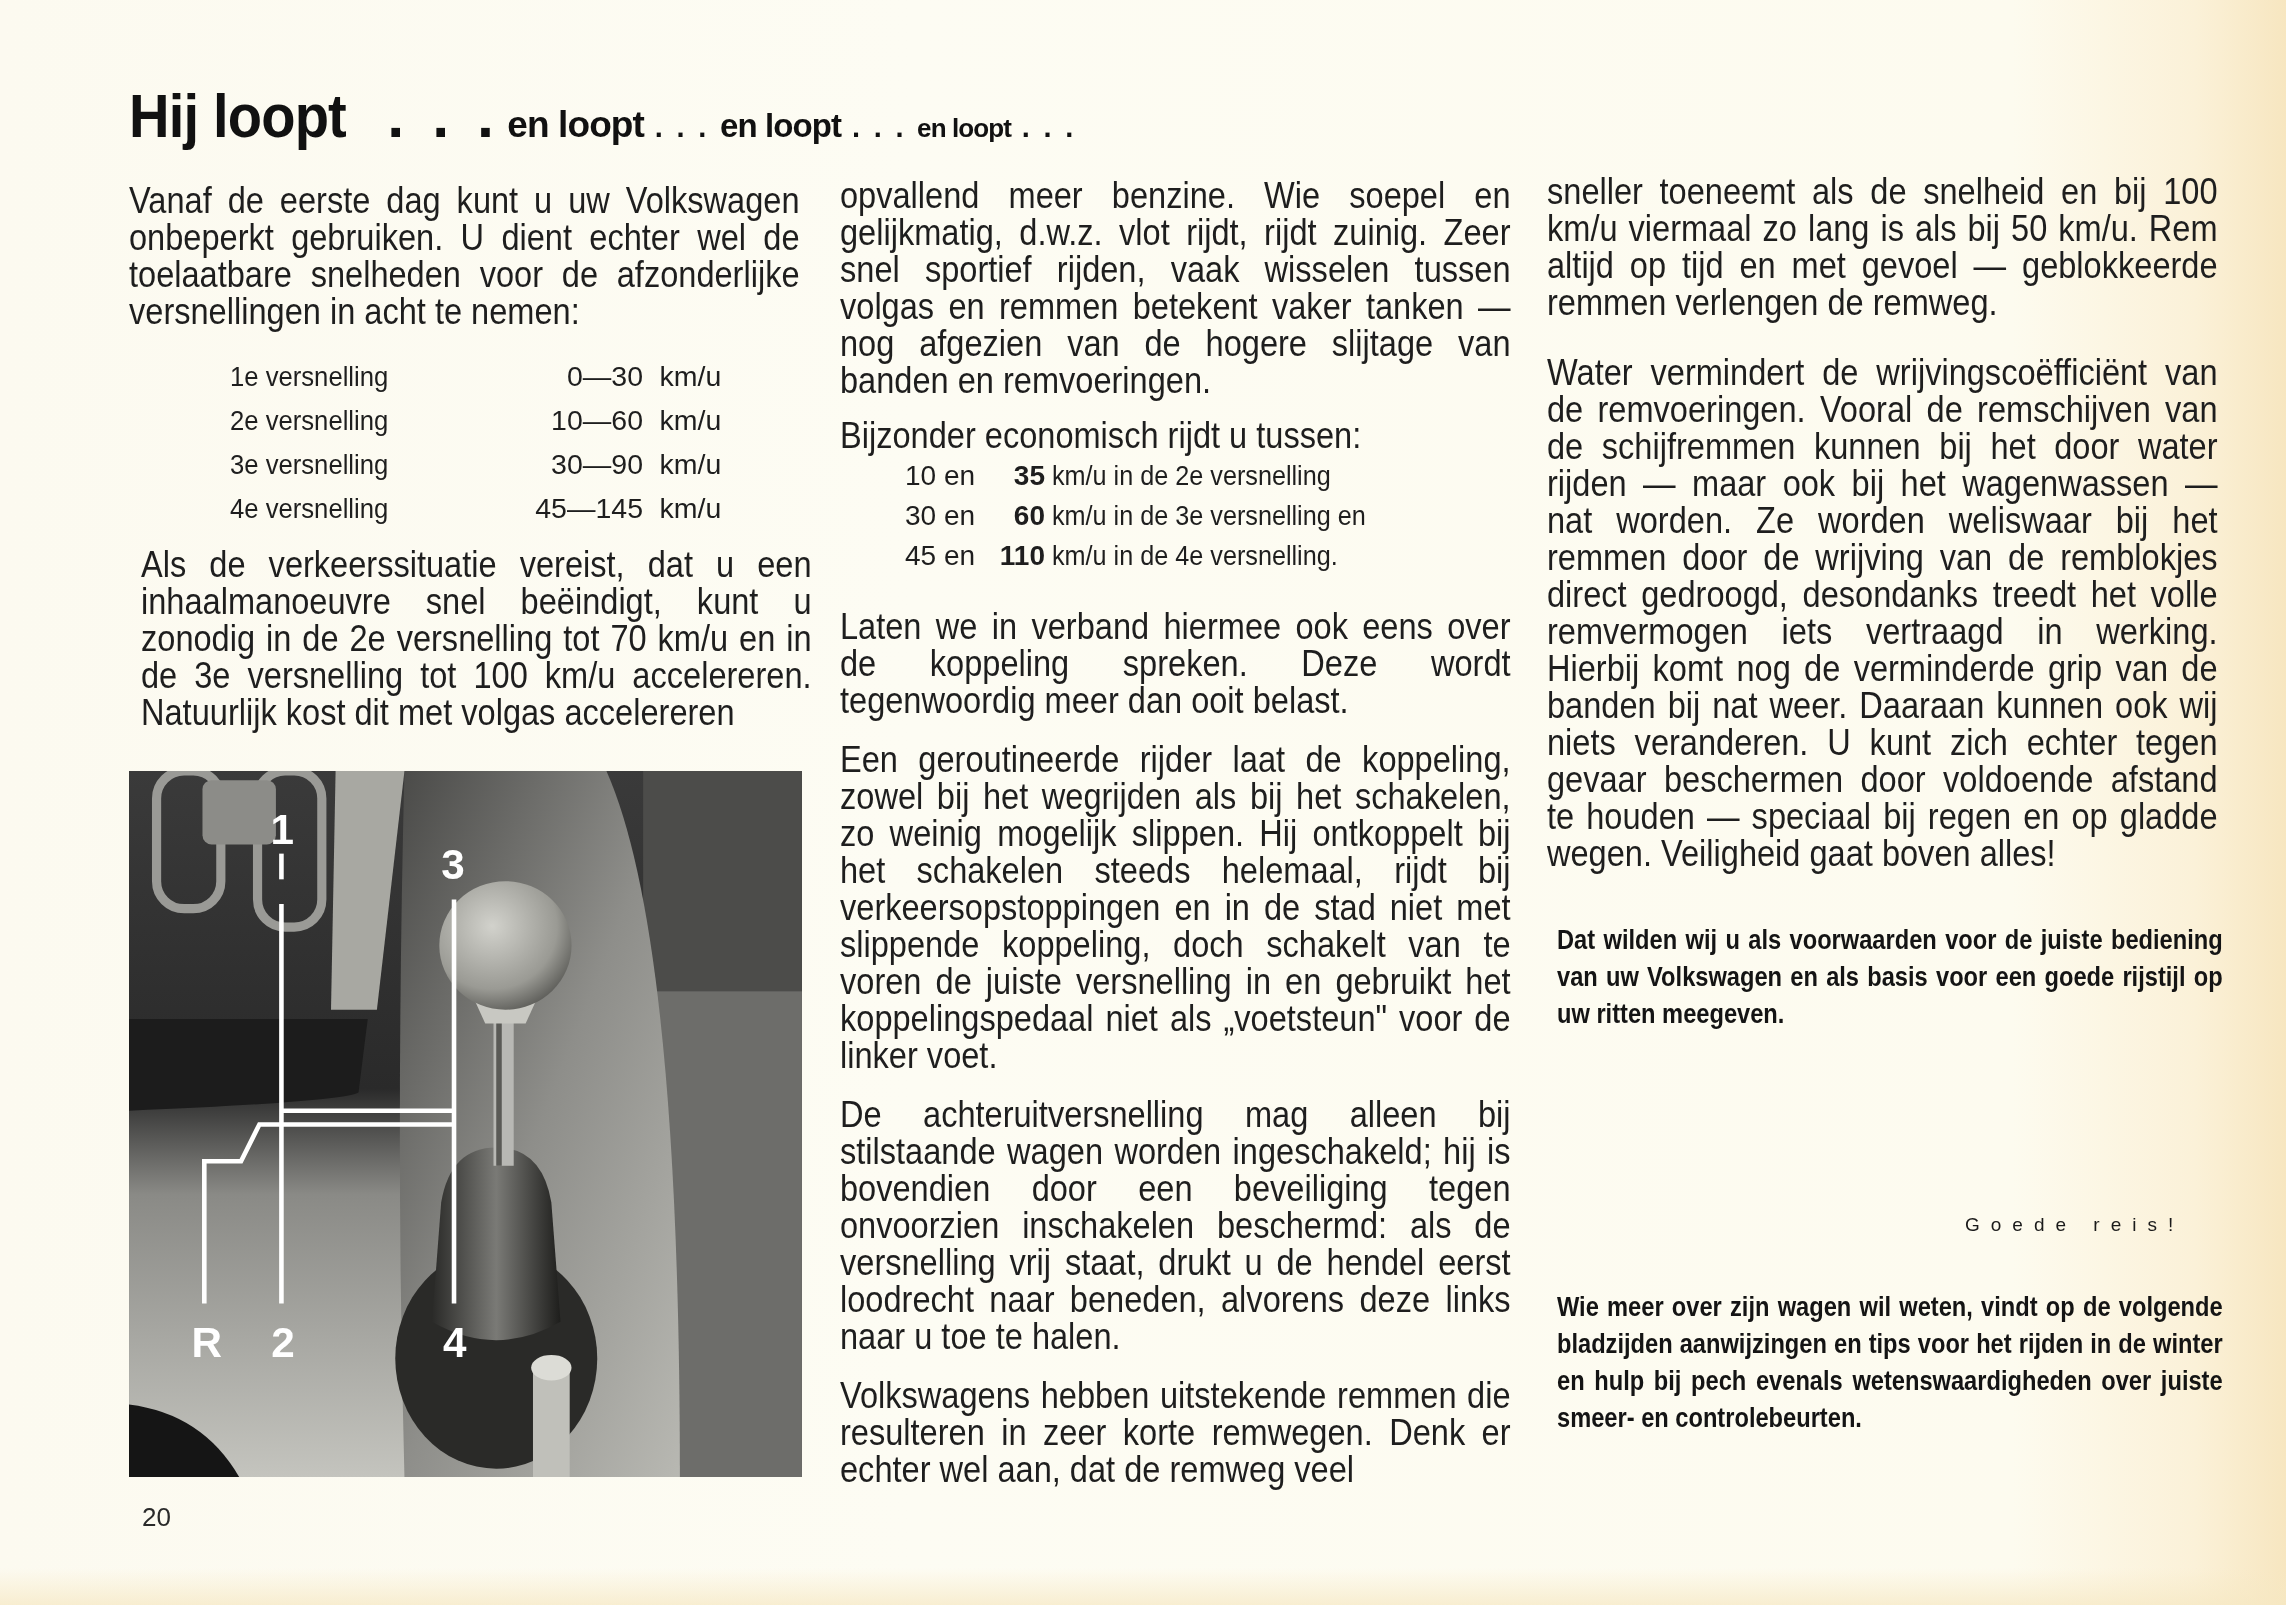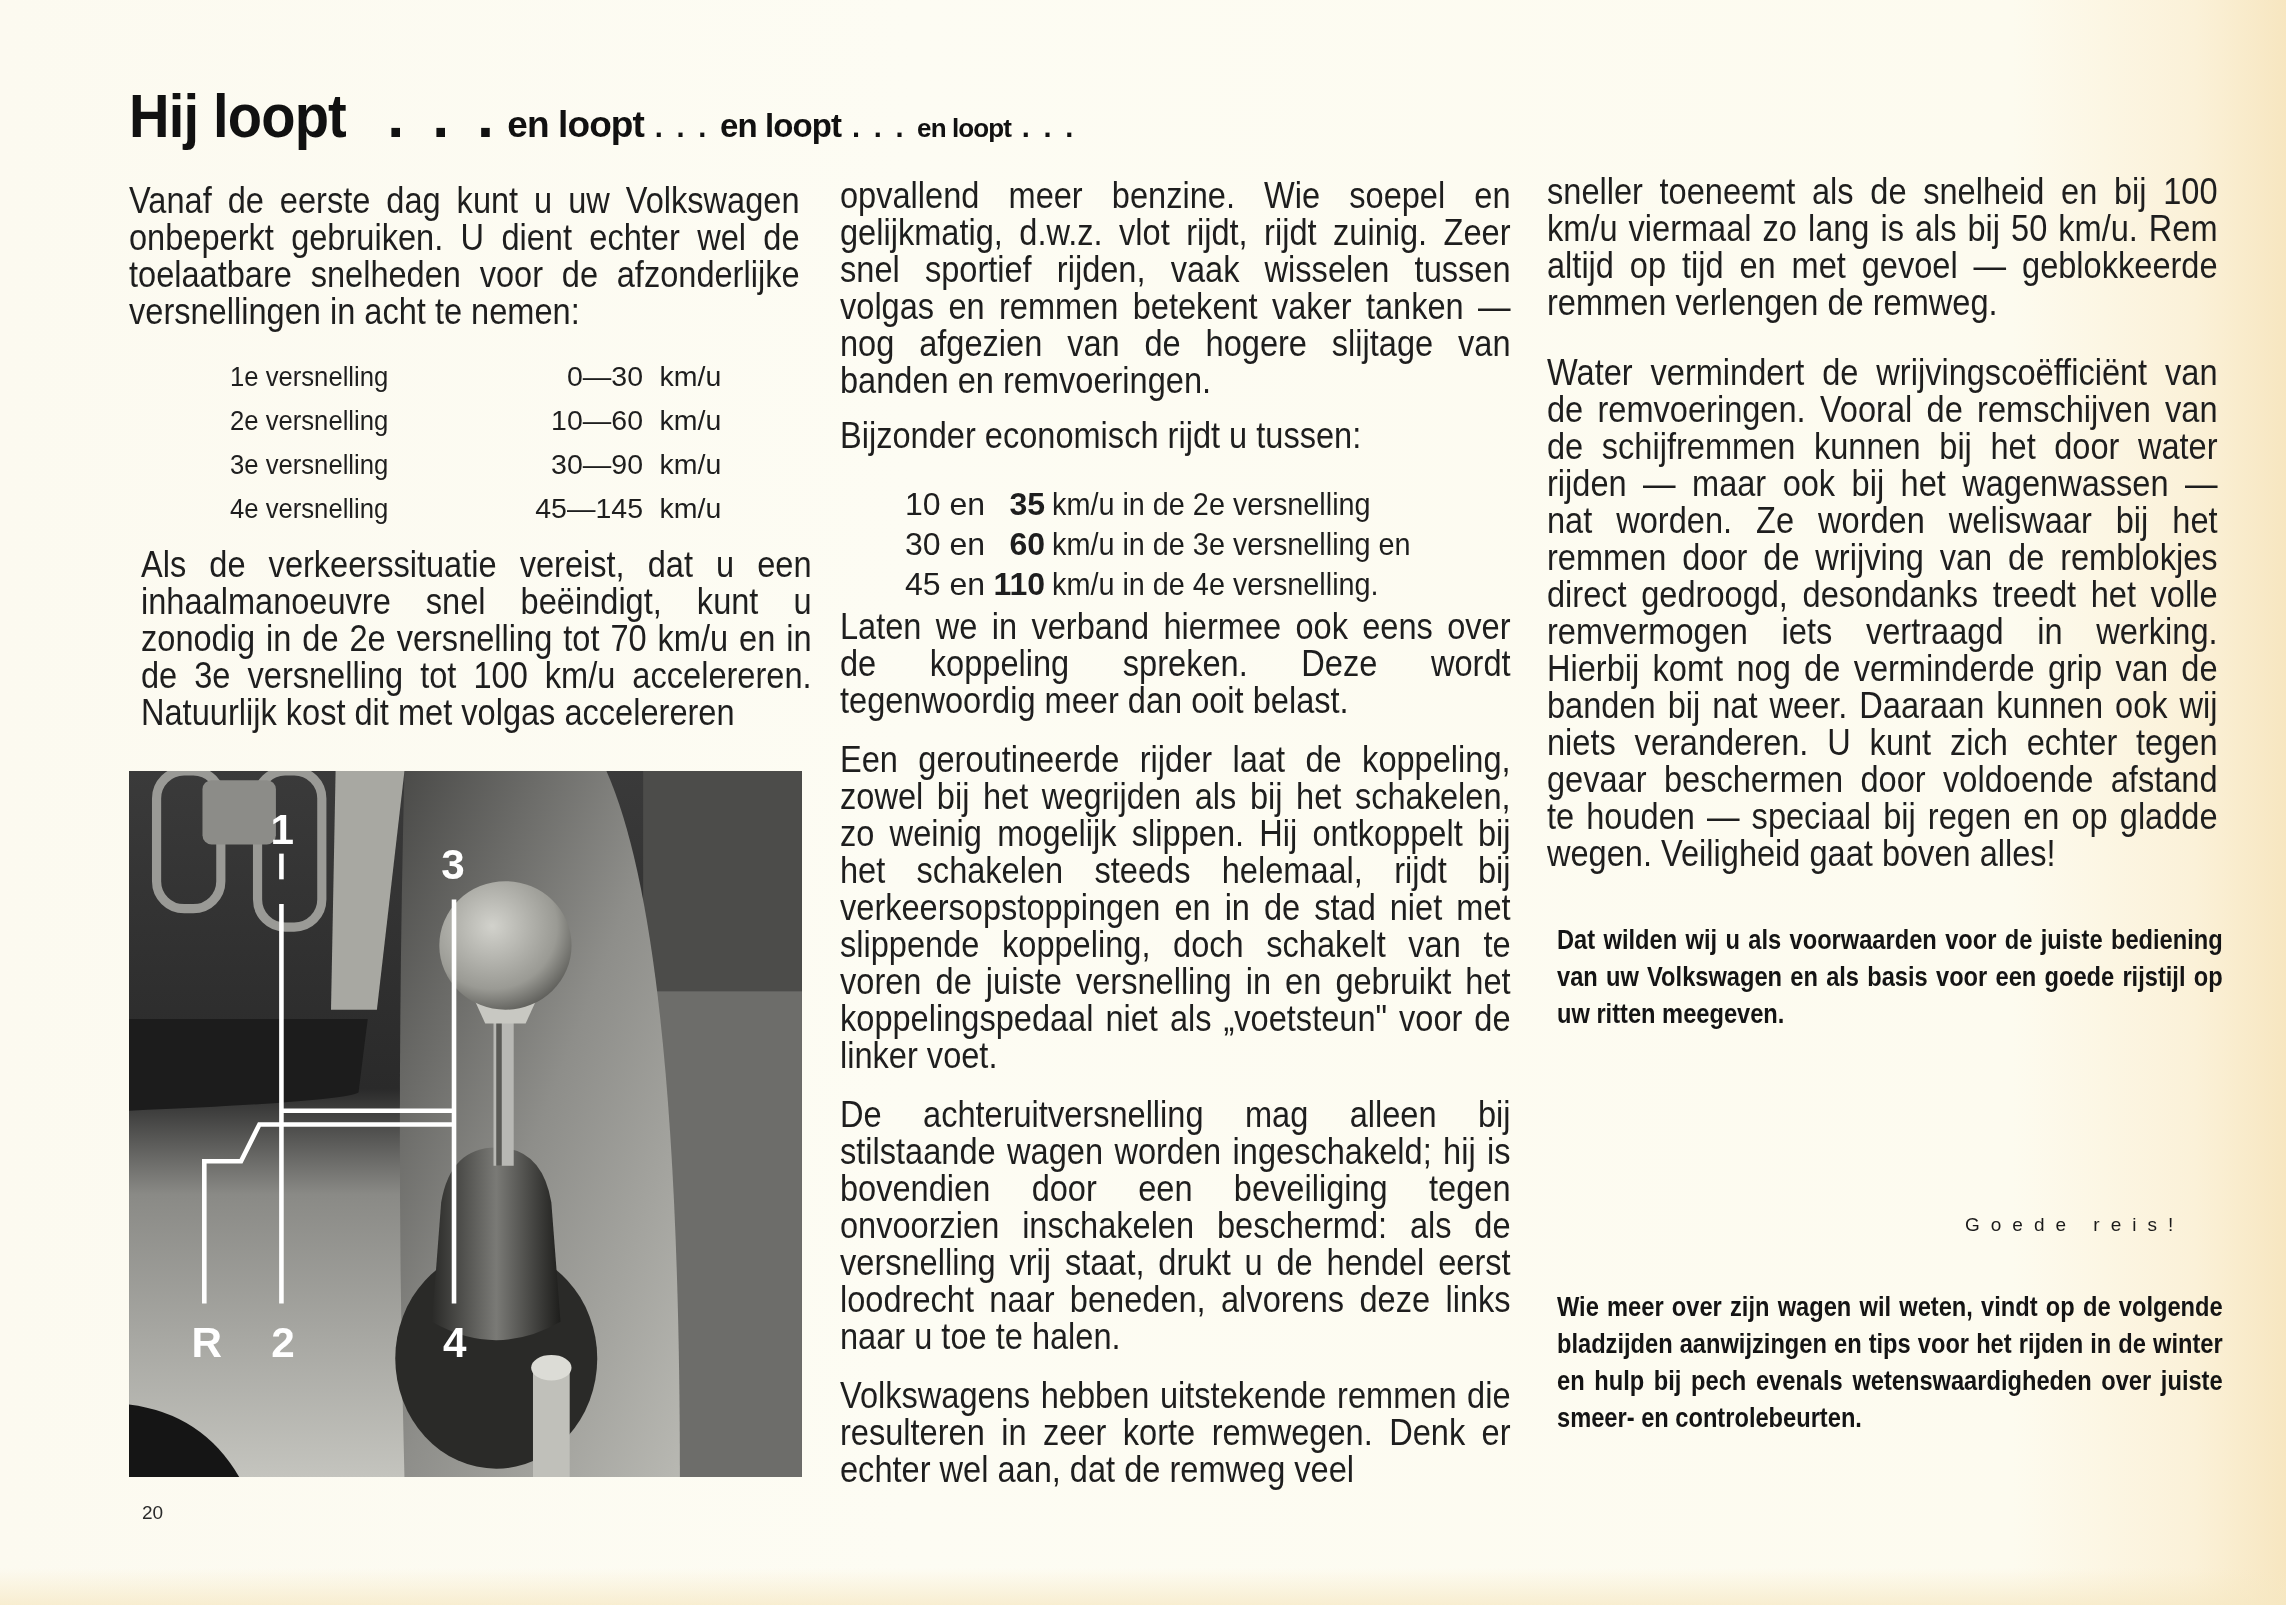--- a/index.html
+++ b/index.html
@@ -41,38 +41,38 @@
 
   .gear-table {
     position: absolute; left: 230px; top: 354px; font-size: 28.5px; line-height: 44px;
   }
   .gear-row { display: flex; white-space: nowrap; align-items: flex-end; }
   .gear-row .g-name { width: 275px; transform: scaleX(0.9); transform-origin: left; }
   .gear-row .g-range { width: 138px; text-align: right; padding-right: 16.5px; }
   .gear-row .g-unit { width: 83px; }
 
   .eco-table {
-    position: absolute; left: 905px; top: 484px; font-size: 32px; line-height: 40px;
+    position: absolute; left: 905px; top: 456px; font-size: 28px; line-height: 40px;
   }
   .eco-row { display: flex; white-space: nowrap; }
   .eco-row .e-from { width: 87px; }
   .eco-row .e-to { width: 53px; text-align: right; margin-right: 7.3px; font-weight: bold; }
   .eco-row .e-text { transform: scaleX(0.9); transform-origin: left; }
 
   .bold-block {
     position: absolute; left: 1557px; width: 666px; font-weight: bold;
     font-size: 27.5px; line-height: 37px; color: #141414;
   }
   .bold-block p { margin: 0; text-align: justify; transform: scaleX(0.86); transform-origin: left top; width: 774px; }
   .closing {
     position: absolute; left: 1965px; top: 1214px; font-size: 19px;
     letter-spacing: 11px; white-space: nowrap; color: #1a1a1a;
   }
   .page-number {
-    position: absolute; left: 142px; top: 1502px; font-size: 19px; color: #2a2a2a;
+    position: absolute; left: 142px; top: 1502px; font-size: 26px; color: #2a2a2a;
   }
   .photo {
     position: absolute; left: 129px; top: 771px; width: 673px; height: 706px;
     overflow: hidden; background: #3c3c3c;
   }
   .photo svg { display: block; }
 </style>
 </head>
 <body>
 

